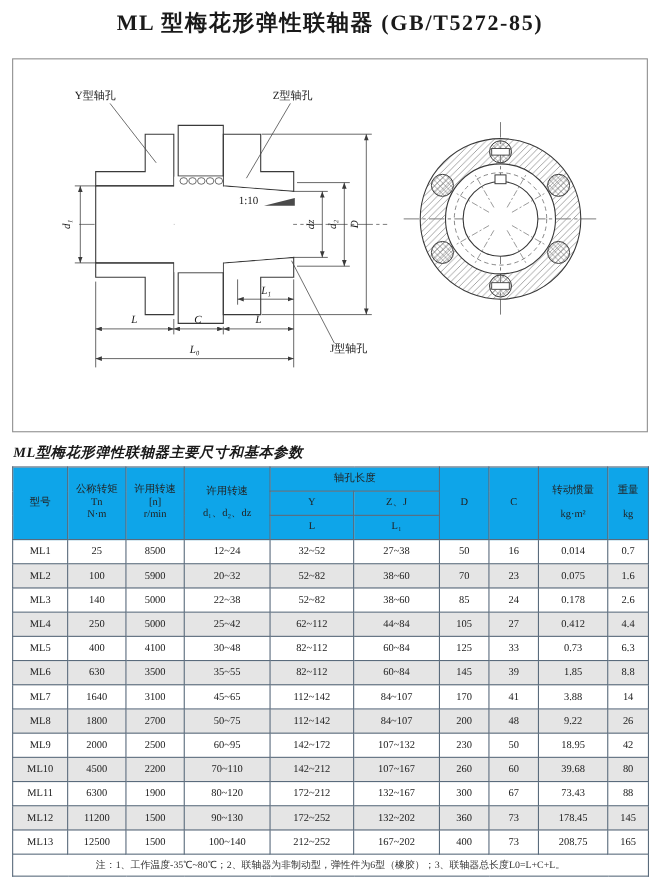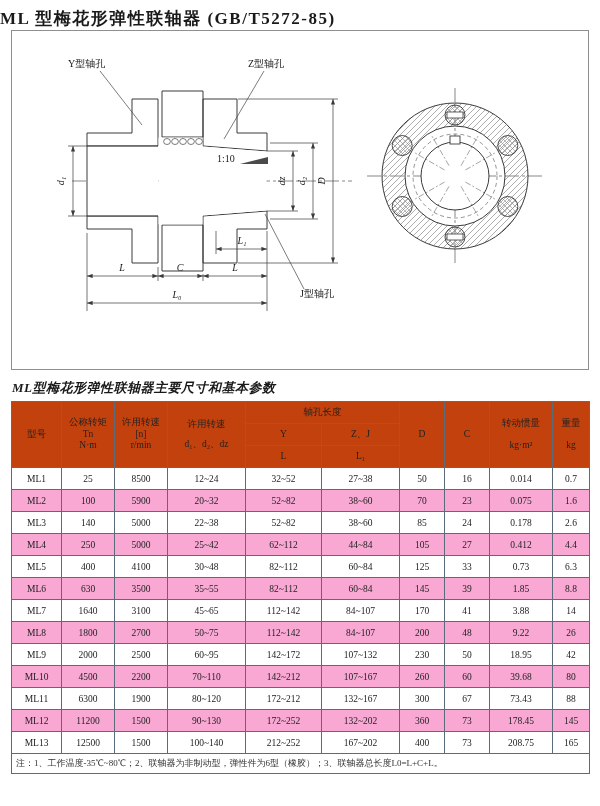--- a/index.html
+++ b/index.html
@@ -1,25 +1,25 @@
 <!DOCTYPE html>
 <html><head>
 <meta charset="utf-8">
 <style>
   html,body{margin:0;padding:0;background:#fff;}
   body{width:600px;height:806px;font-family:"Liberation Serif",serif;color:#1a1a1a;position:relative;}
-  .title{font-size:17px;font-weight:bold;letter-spacing:1.5px;padding-top:7px;margin:0 0 0 0;}
+  .title{text-align:center;font-size:20px;font-weight:bold;letter-spacing:1.5px;padding-top:7px;margin:0 0 19px 0;}
   .drawing-box{margin:0 11px;width:576px;height:338px;border:1px solid #8f8f8f;box-sizing:content-box;background:#fff;}
   .section-title{margin:9px 12px 4px 12px;font-size:13px;font-weight:bold;letter-spacing:.5px;font-style:italic;}
   table.spec{border-collapse:collapse;margin:0 11px;width:578px;table-layout:fixed;font-size:9.5px;}
   table.spec th, table.spec td{border:1px solid #5a6b7c;text-align:center;vertical-align:middle;padding:0 1px;font-weight:normal;color:#222;}
-  table.spec thead th{background:#c2410c;height:21px;line-height:1.25;}
+  table.spec thead th{background:#0ea5e9;height:21px;line-height:1.25;}
   table.spec tbody td{height:21px;}
-  table.spec tbody tr.alt td{background:#f9a8d4;}
-  table.spec tfoot td{font-size:9px;text-align:left;padding:3px 4px;height:auto;background:#fff;color:#333;}
+  table.spec tbody tr.alt td{background:#e5e5e5;}
+  table.spec tfoot td{font-size:9px;text-align:center;padding:3px 4px;height:auto;background:#fff;color:#333;}
   .hl{display:block;}
   
   .ol{fill:none;stroke:#3a3a3a;stroke-width:1;}
   .thin{fill:none;stroke:#444;stroke-width:.7;}
   .cl{fill:none;stroke:#555;stroke-width:.7;stroke-dasharray:14 3 3 3;}
   .dimln{fill:none;stroke:#3a3a3a;stroke-width:.7;}
   .lbl{font-size:10px;font-family:"Liberation Serif",serif;fill:#1a1a1a;}
   .dim{font-size:10px;font-style:italic;font-family:"Liberation Serif",serif;fill:#1a1a1a;}
 </style>
 </head>

